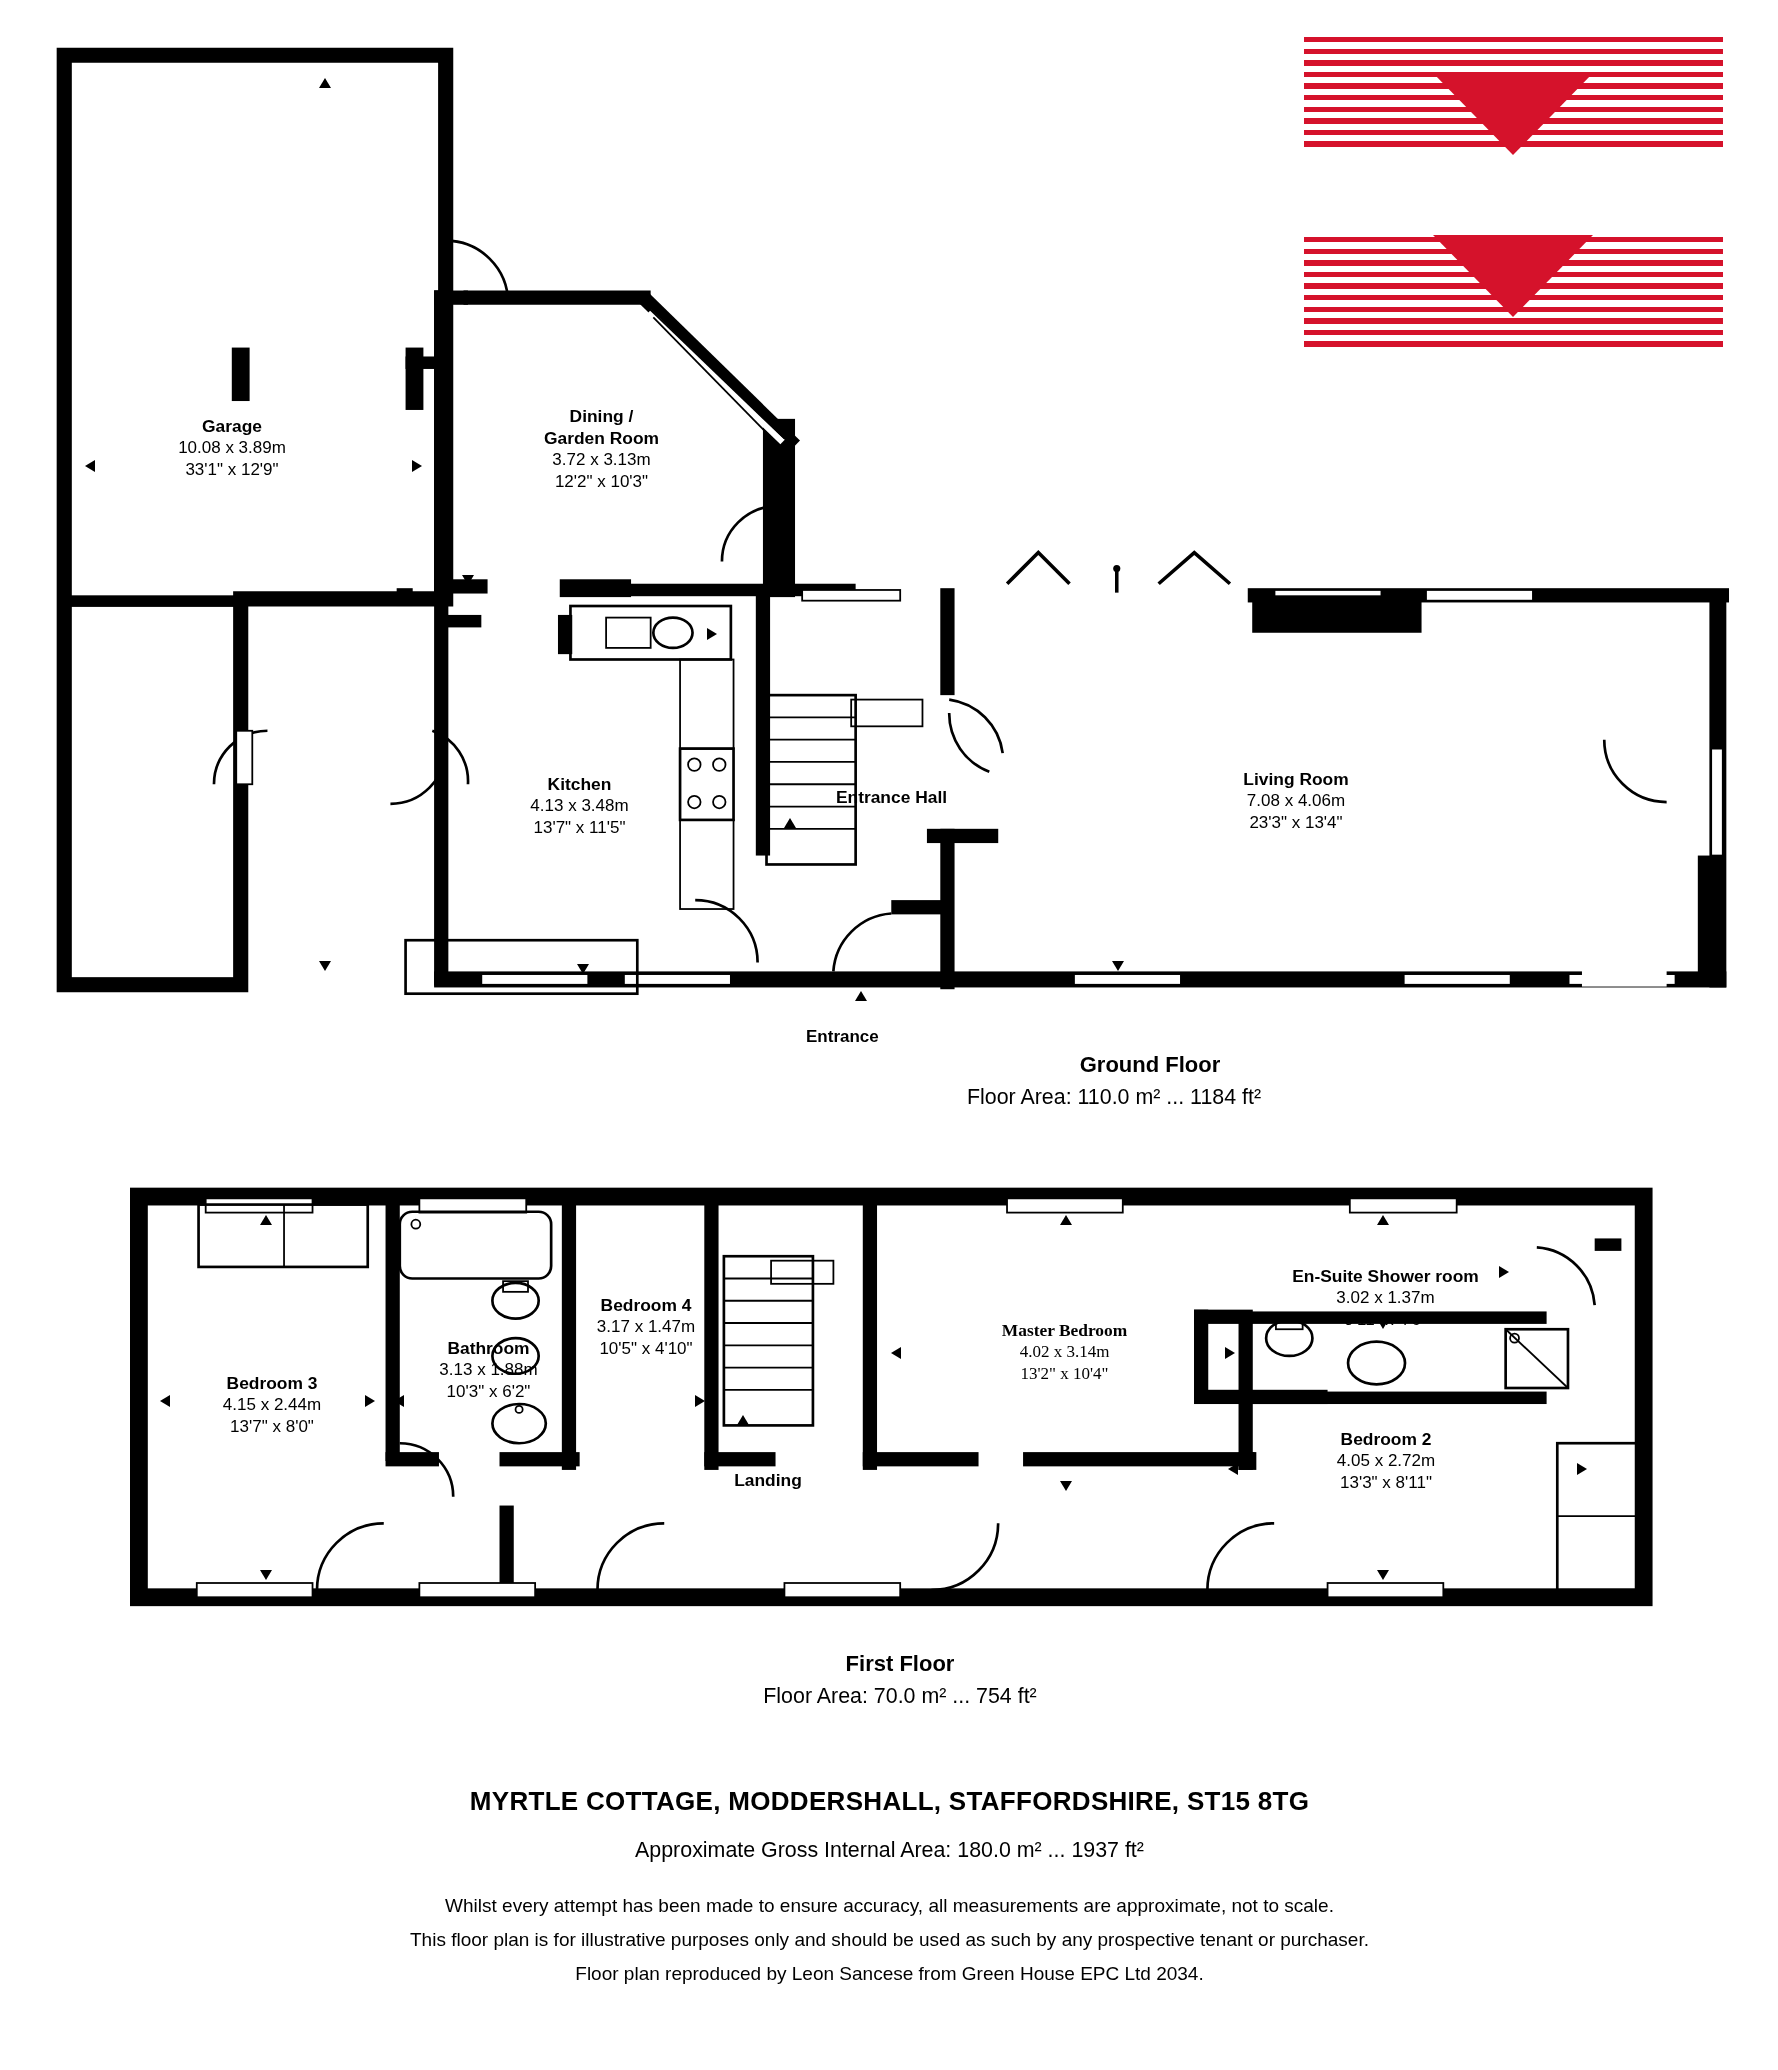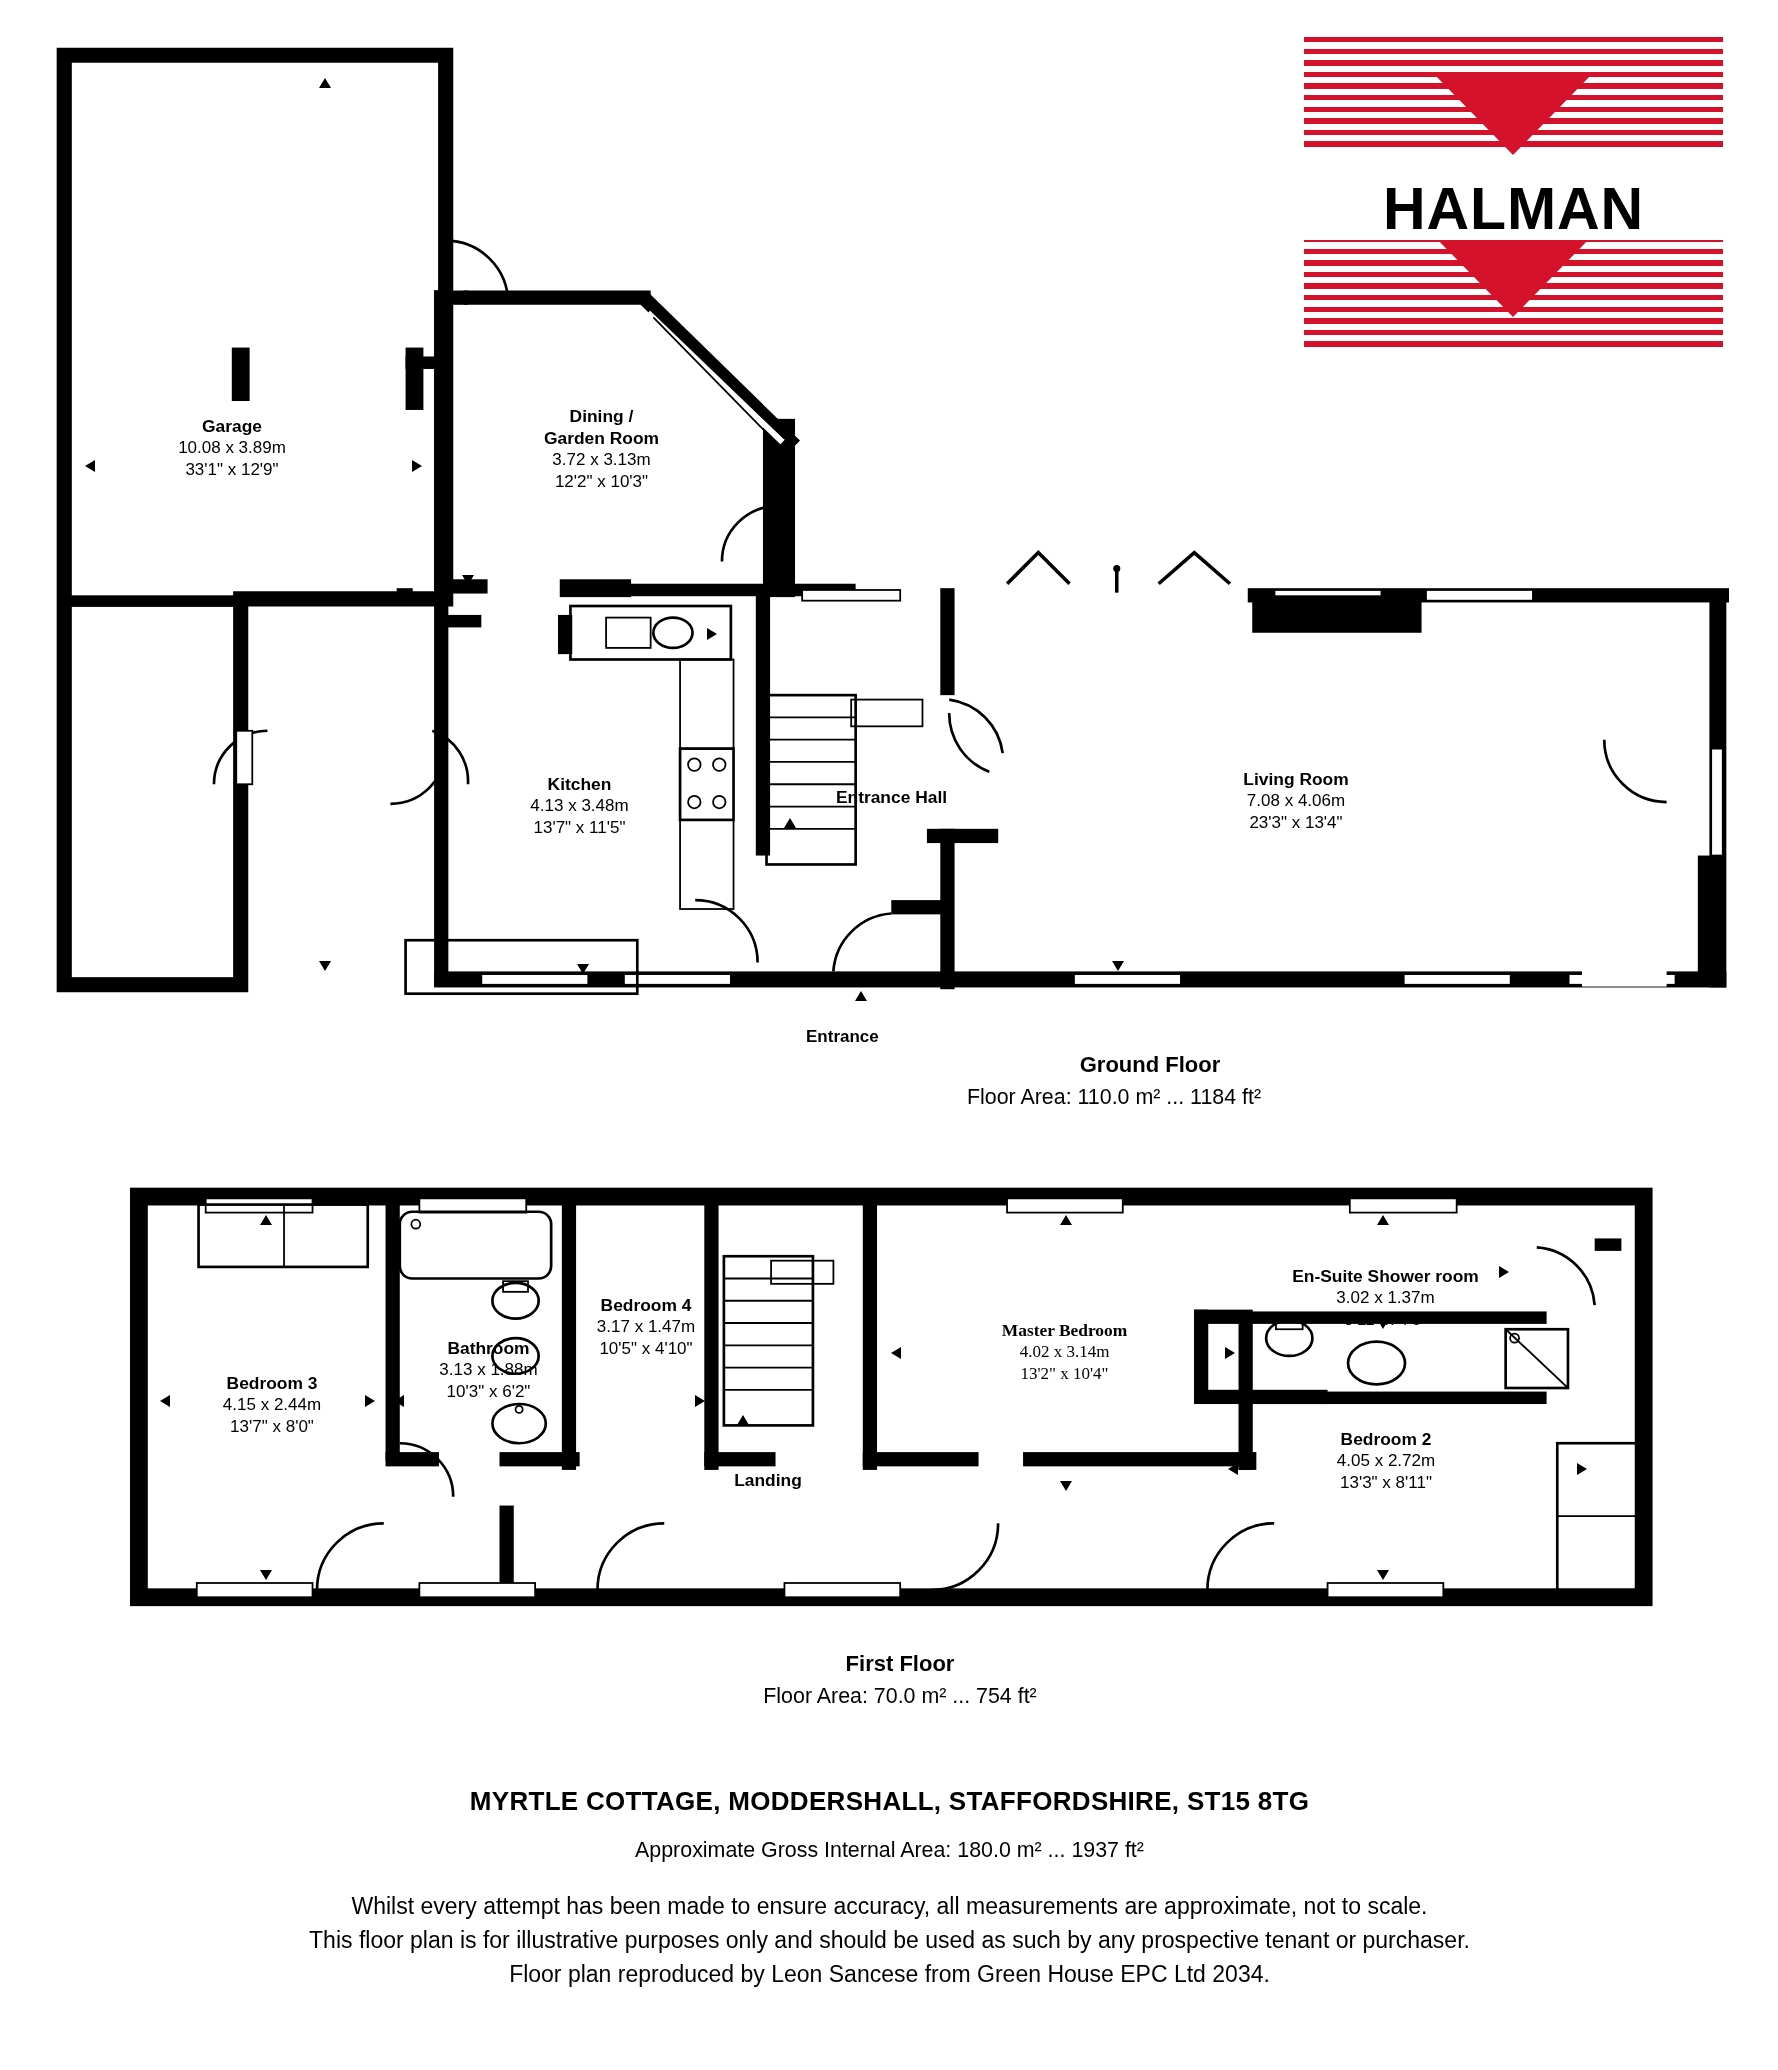--- a/index.html
+++ b/index.html
@@ -120,21 +120,21 @@
   .footer-sub {
     position: absolute;
     width: 1779px;
     text-align: center;
     font-size: 21.4px;
   }
   .footer-line {
     position: absolute;
     width: 1779px;
     text-align: center;
-    font-size: 23px;
+    font-size: 19px;
     line-height: 34px;
   }
   .arrow {
     position: absolute;
     width: 0; height: 0;
   }
   .arrow-up {
     border-left: 6.2px solid transparent;
     border-right: 6.2px solid transparent;
     border-bottom: 10.7px solid #000;
@@ -164,21 +164,20 @@
 </head>
 <body>
 
 <div class="stage">
 
   <div class="logo">
     <div class="logo-stripes-top"></div>
     <div class="logo-stripes-bottom"></div>
     <div class="logo-tri-down"></div>
     <div class="logo-tri-down2"></div>
-    <div class="logo-word-2">HALMAN</div>
   </div>
 
   <div>
     <svg width="1779" height="1114" style="position:absolute;left:0;top:0;" viewBox="0 0 1996 1250">
 
       <path d="M 72 62 L 500 62 L 500 672 L 270 672 L 270 1105 L 72 1105 Z" fill="none" stroke="#000" stroke-width="17"></path>
 
       <rect x="72" y="668" width="205" height="13" fill="#000"></rect>
       <rect x="264" y="668" width="13" height="437" fill="#000"></rect>
 

